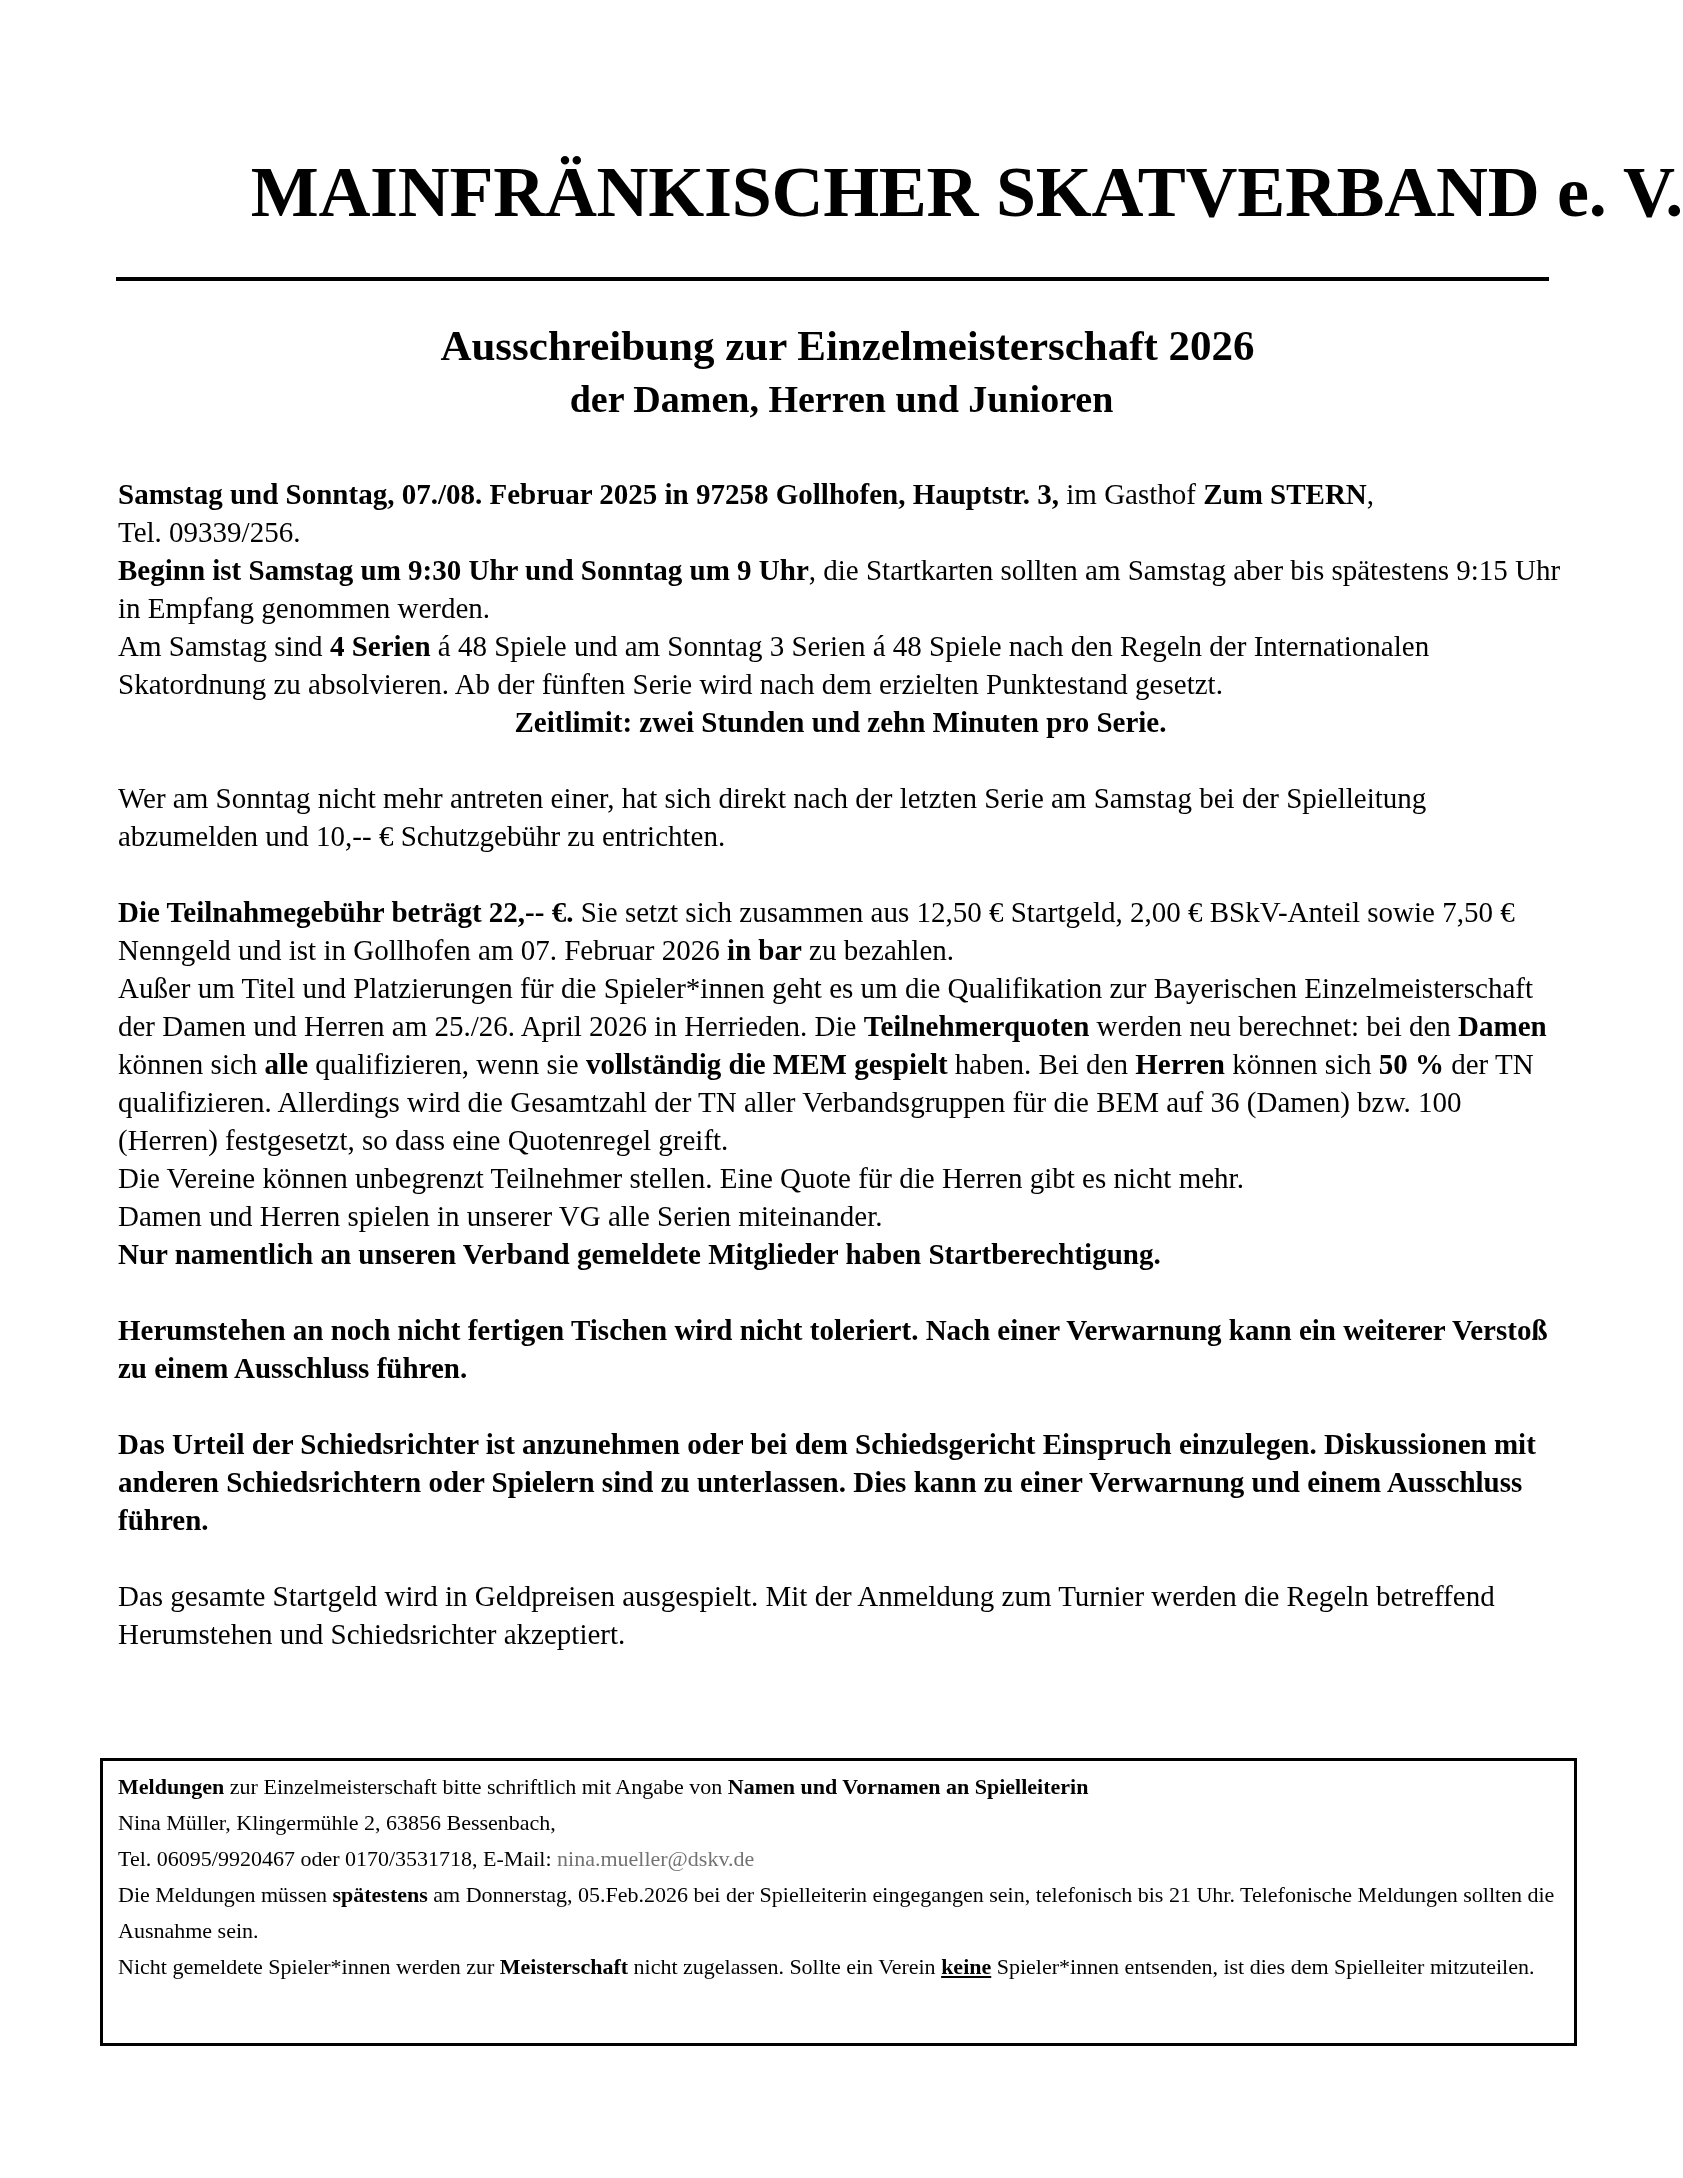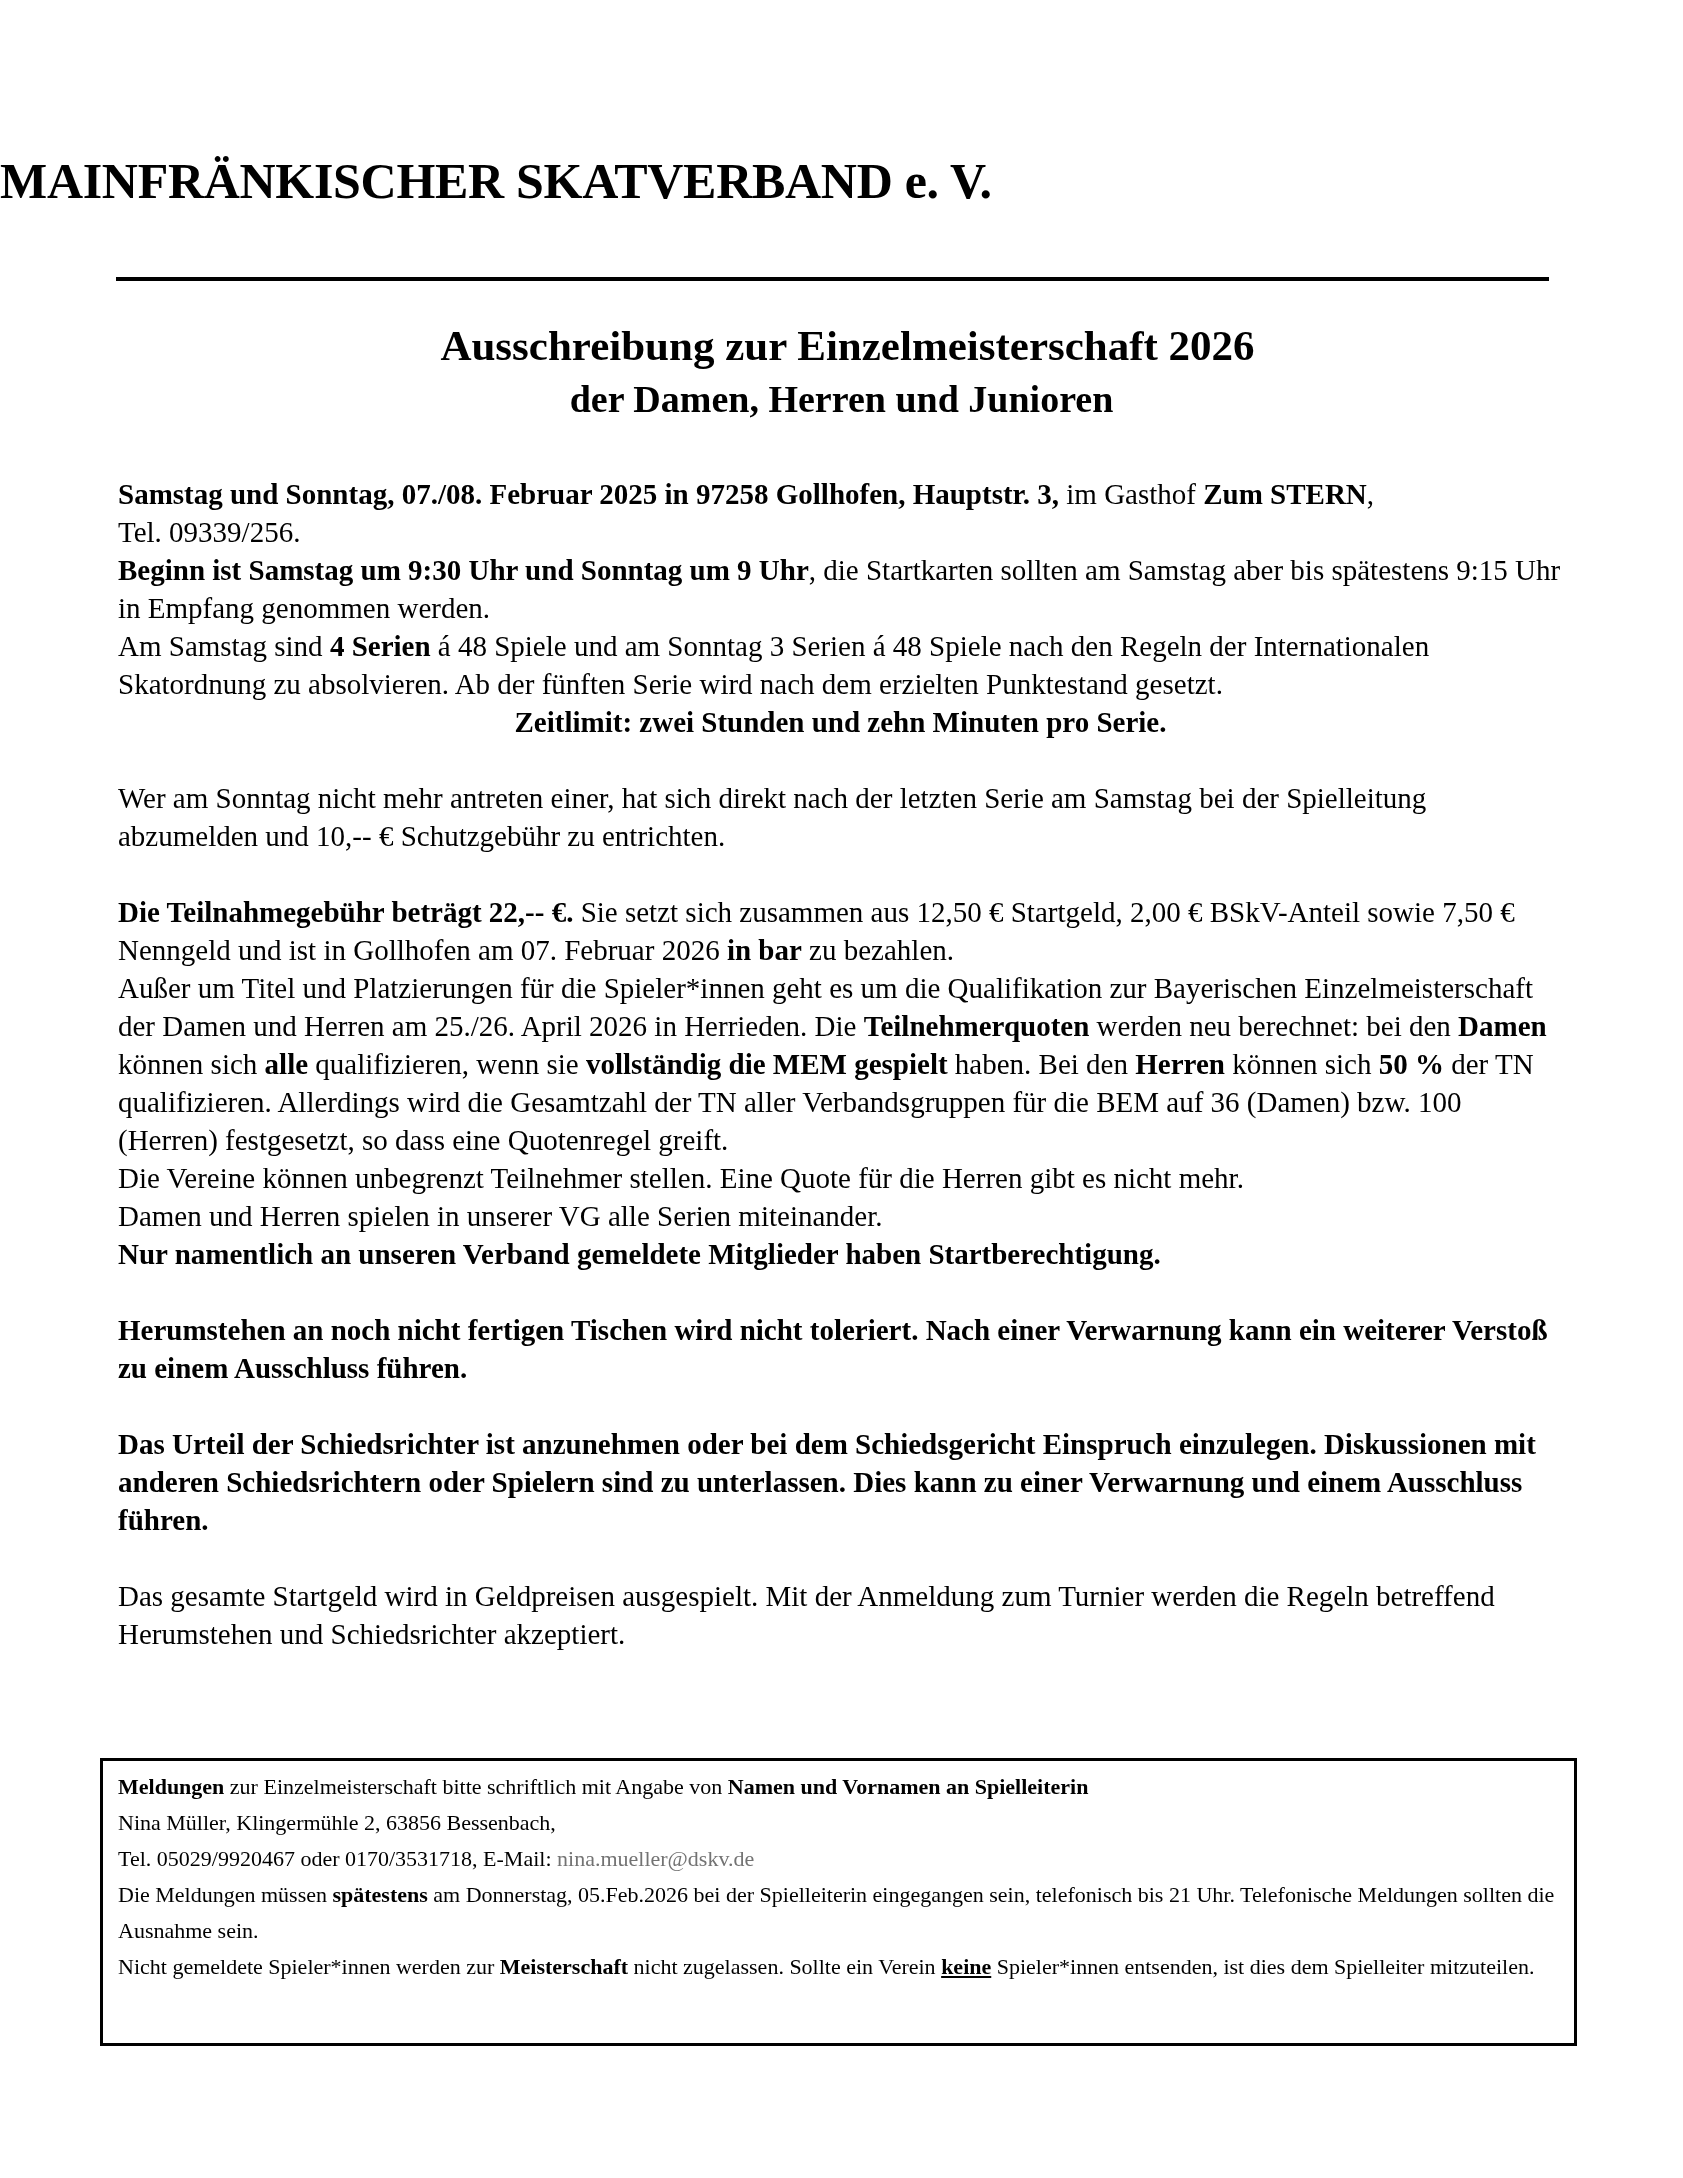--- a/index.html
+++ b/index.html
@@ -8,22 +8,22 @@
       height: 2178px;
       position: relative;
       font-family: "Liberation Serif", "DejaVu Serif", serif;
       color: #000000;
       overflow: hidden;
     }
     .page-title {
       position: absolute;
       left: 0; right: 0;
       top: 156px;
-      text-align: left;
-      font-size: 50px;
+      text-align: right;
+      font-size: 72px;
       font-weight: bold;
       letter-spacing: -0.3px;
       margin: 0;
       line-height: 1;
     }
     .rule {
       position: absolute;
       left: 116px;
       width: 1433px;
       top: 277px;
@@ -107,19 +107,19 @@
   <p><b>Das Urteil der Schiedsrichter ist anzunehmen oder bei dem Schiedsgericht Einspruch einzulegen. Diskussionen mit anderen Schiedsrichtern oder Spielern sind zu unterlassen. Dies kann zu einer Verwarnung und einem Ausschluss führen.</b></p>
   <div class="gap"></div>
   <p>Das gesamte Startgeld wird in Geldpreisen ausgespielt. Mit der Anmeldung zum Turnier werden die Regeln betreffend Herumstehen und Schiedsrichter akzeptiert.</p>
 </div>
 
 <div class="notice-box">
   <div class="notice-inner">
     <p>
       <b>Meldungen</b><span> zur Einzelmeisterschaft bitte schriftlich mit Angabe von </span><b>Namen und Vornamen an Spielleiterin</b><br>
       <span>Nina Müller, Klingermühle 2, 63856 Bessenbach,</span><br>
-      <span>Tel. 05029/9920467 oder 0170/3531718, E-Mail: </span><a class="email-link">nina.mueller@dskv.de</a><br>
+      <span>Tel. 06095/9920467 oder 0170/3531718, E-Mail: </span><a class="email-link">nina.mueller@dskv.de</a><br>
       <span>Die Meldungen müssen </span><b>spätestens</b><span> am Donnerstag, 05.Feb.2026 bei der Spielleiterin eingegangen sein, telefonisch bis 21 Uhr. Telefonische Meldungen sollten die Ausnahme sein.</span><br>
       <span>Nicht gemeldete Spieler*innen werden zur </span><b>Meisterschaft</b><span> nicht zugelassen. Sollte ein Verein </span><b><u>keine</u></b><span> Spieler*innen entsenden, ist dies dem Spielleiter mitzuteilen.</span>
     </p>
   </div>
 </div>
 
 
 </body></html>

